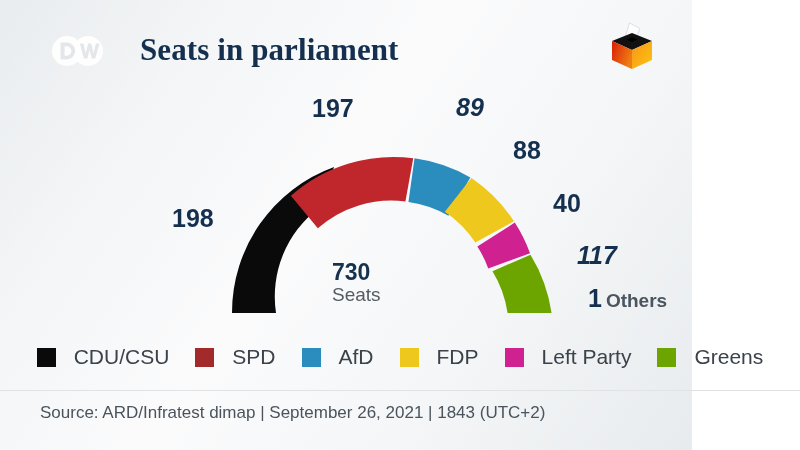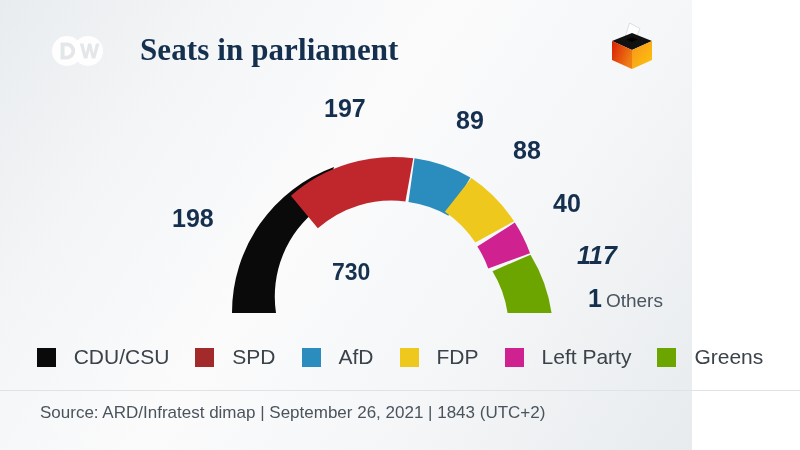--- a/index.html
+++ b/index.html
@@ -88,21 +88,21 @@
     white-space: nowrap;
     color: #15304f;
   }
   .others-wrap .others-num {
     font-size: 25px;
     font-weight: 700;
     color: #15304f;
   }
   .others-wrap .others-text {
     font-size: 19px;
-    font-weight: 400;
+    font-weight: 700;
     color: #4a5560;
     margin-left: 4px;
     margin-top: 40px;
   }
 
   
   .legend {
     position: absolute;
     left: 0;
     top: 345px;
@@ -203,25 +203,26 @@
         <path fill="#cf2190" d="M 292.80 144.62 A 155 155 0 0 1 308.01 175.28 L 266.24 190.43 A 111 111 0 0 0 255.35 168.47 Z"></path>
 
         <path fill="#6da500" d="M 308.49 176.66 A 155 155 0 0 1 329.57 235.00 L 285.59 235.00 A 111 111 0 0 0 270.49 193.23 Z"></path>
 
         <path fill="#cfd3d6" d="M 330.00 235.00 A 155 155 0 0 0 330.00 235.00 L 286.00 235.00 Z"></path>
       </g>
     </svg>
 
     <div class="center-total">
       <div class="total-num">730</div>
+      <div class="total-label">Seats</div>
     </div>
 
     <div class="seat-label" style="left:172px; top:126px;">198</div>
-    <div class="seat-label" style="left:324px; top:16px;">197</div>
-    <div class="seat-label" style="left:456px; top:28px;">89</div>
+    <div class="seat-label" style="left:312px; top:16px;">197</div>
+    <div class="seat-label" style="left:456px; top:15px;font-style:italic;">89</div>
     <div class="seat-label" style="left:513px; top:58px;">88</div>
     <div class="seat-label" style="left:553px; top:111px;">40</div>
     <div class="seat-label" style="left:577px; top:163px;font-style:italic;">117</div>
 
     <div class="others-wrap" style="left:588px; top:206px;">
       <span class="others-num">1</span><span class="others-text">Others</span>
     </div>
   </div>
 
   <div class="legend">

